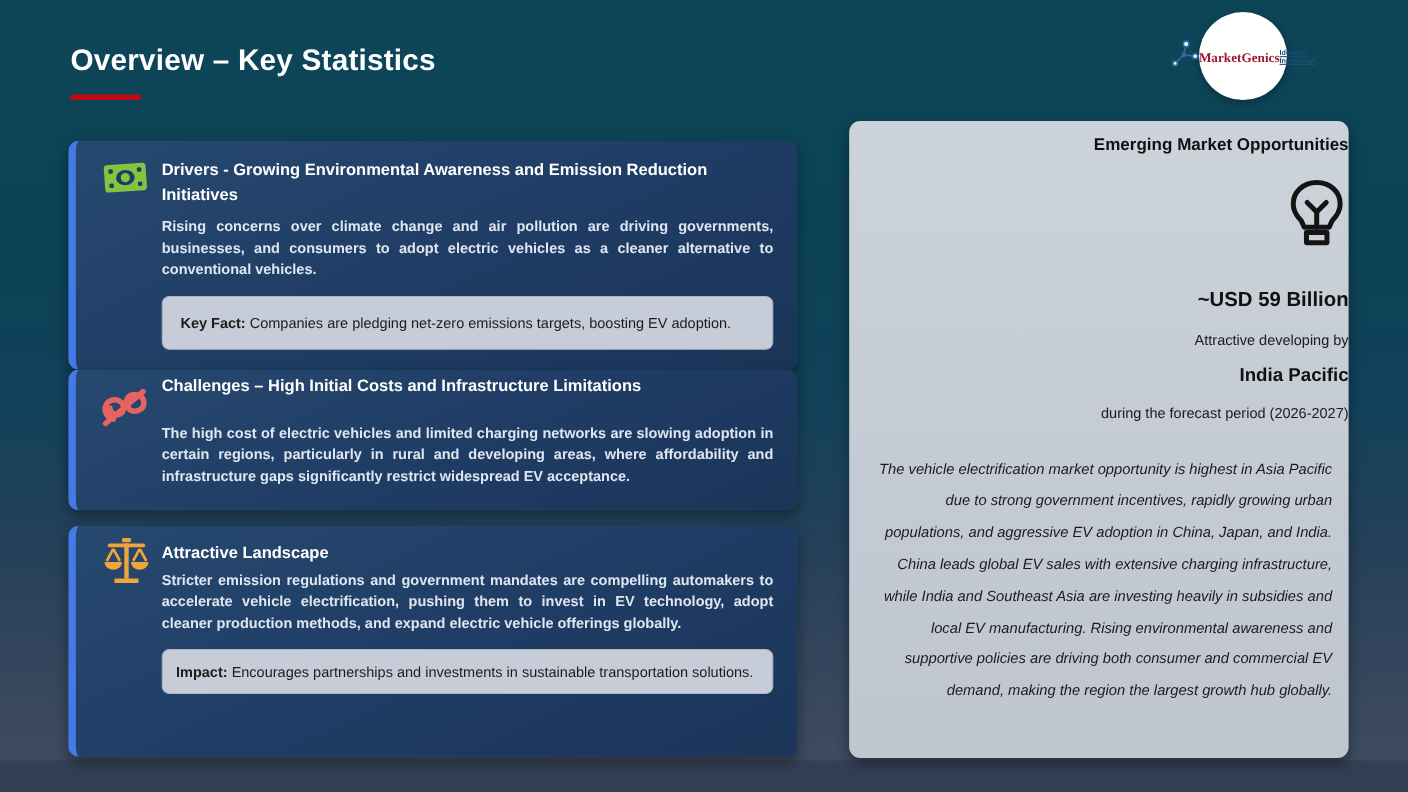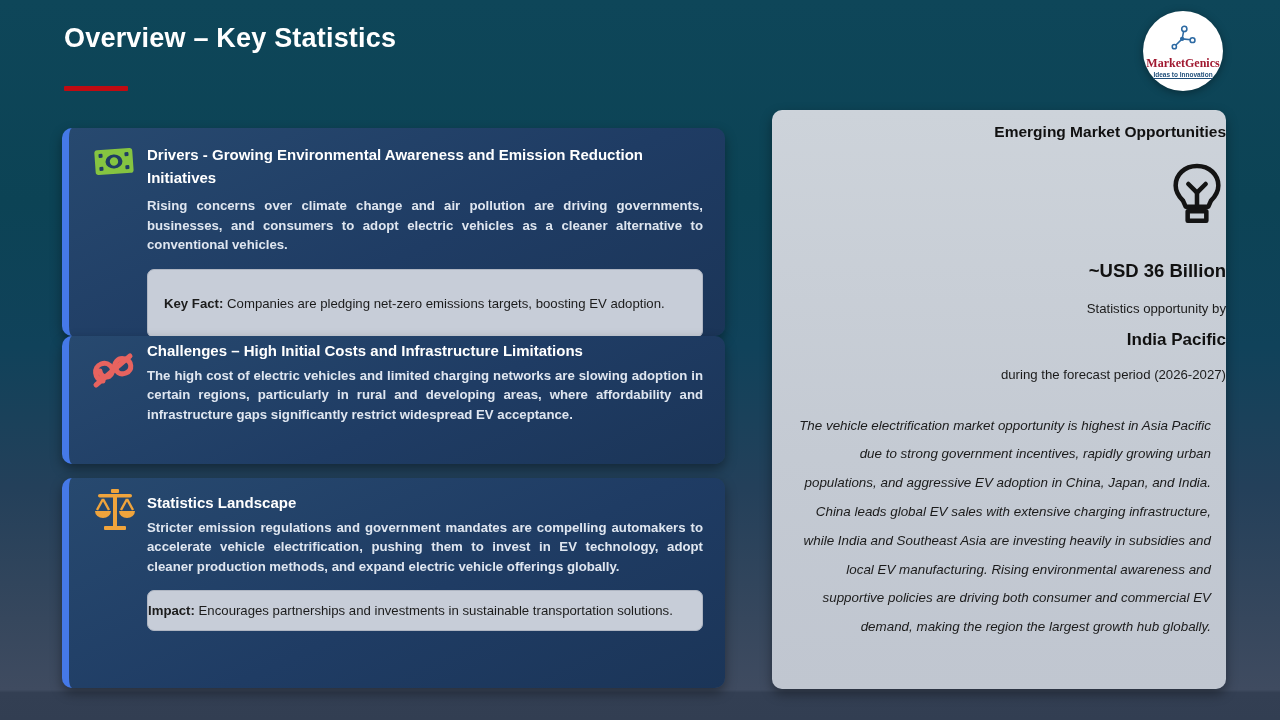--- a/index.html
+++ b/index.html
@@ -3,49 +3,49 @@
 <meta charset="utf-8">
 <style>
   html,body{margin:0;padding:0;background:#1a242e;}
   .slide{
     position:relative;width:1280px;height:720px;overflow:hidden;
     font-family:"Liberation Sans",sans-serif;
     background:linear-gradient(180deg,#0e4659 0%,#0c4355 28%,#10425a 48%,#24405a 68%,#36475d 86%,#3f4b60 95.8%,#333f53 96.2%,#323e52 100%);
   }
   
   .page-title{
-    position:absolute;left:64px;top:23px;margin:0;
+    position:absolute;left:64px;top:40px;margin:0;
     color:#ffffff;font-size:27px;font-weight:bold;letter-spacing:.2px;
   }
   .title-underline{
     position:absolute;left:64px;top:86px;width:64px;height:5px;
     background:#c00b12;border-radius:1px;
   }
   .logo{
-    position:absolute;left:1143px;top:11px;width:80px;height:80px;border-radius:50%;
+    position:absolute;left:1090px;top:11px;width:80px;height:80px;border-radius:50%;
     background:#ffffff;box-shadow:0 2px 8px rgba(0,0,0,.35);
-    display:flex;flex-direction:column;align-items:center;justify-content:center;
+    display:flex;flex-direction:row;align-items:center;justify-content:center;
   }
   .logo-brand{font-family:"Liberation Serif",serif;font-weight:bold;font-size:12px;color:#a01830;line-height:1;margin-top:2px;}
   .logo-tagline{font-size:6.5px;color:#1f4e79;font-weight:bold;text-decoration:underline;margin-top:2px;}
   
   .card{
     position:absolute;left:62px;width:663px;box-sizing:border-box;
     background:linear-gradient(155deg,#27496f 0%,#1f3c64 55%,#1b3558 100%);
     border-left:7px solid #4579e8;border-radius:10px;
     box-shadow:0 5px 12px rgba(0,0,0,.38);
   }
   .card-icon{position:absolute;left:24px;}
   .card-content{margin:0 22px 0 78px;}
   .card-title{color:#ffffff;font-size:15px;font-weight:bold;line-height:1.5;margin:0;}
   .card-body{color:#dfe6f0;font-size:13.2px;line-height:1.48;text-align:justify;margin:7px 0 0 0;font-weight:bold;}
   .callout{
     background:#c7cdd8;border:1px solid #aeb5c2;border-radius:7px;
     color:#1c1c1c;font-size:13.2px;line-height:1.45;
-    padding:24px 16px;margin-top:14px;
+    padding:14px 16px;margin-top:14px;
   }
   .callout .lbl{font-weight:bold;}
   
   .panel{
     position:absolute;left:772px;top:110px;width:454px;height:579px;box-sizing:border-box;
     background:linear-gradient(180deg,#cdd3da 0%,#c4cad3 60%,#c0c6d0 100%);
     border-radius:10px;box-shadow:0 5px 12px rgba(0,0,0,.38);
     text-align:right;color:#1b1b1b;
   }
   .panel-title{font-size:15.5px;font-weight:bold;margin:13px 0 0 0;color:#111;}
@@ -110,21 +110,21 @@
       <svg width="48" height="44" viewBox="0 0 48 44">
         <g stroke="#e7635f" stroke-width="5" fill="none" stroke-linecap="round">
           <path d="M14 33 C5 31 4 19 12 16 C19 13.5 25 19 23 25 C21 31 12 30 11 23"></path>
           <path d="M26 22 C24 15 29 9 36 11 C43 13 44 22 37 25 C31 27.5 26 24 27 18"></path>
           <line x1="7" y1="37" x2="41" y2="8"></line>
         </g>
       </svg>
     </span>
     <div class="card-content" style="padding-top:4px;">
       <p class="card-title">Challenges – High Initial Costs and Infrastructure Limitations</p>
-      <p class="card-body" style="margin-top:3px;">The high cost of electric vehicles and limited charging networks are slowing adoption in certain regions, particularly in rural and developing areas, where affordability and infrastructure gaps significantly restrict widespread EV acceptance.</p>
+      <p class="card-body" style="margin-top:21px;">The high cost of electric vehicles and limited charging networks are slowing adoption in certain regions, particularly in rural and developing areas, where affordability and infrastructure gaps significantly restrict widespread EV acceptance.</p>
     </div>
   </div>
 
   <div class="card" style="top:478px;height:210px;">
     <span class="card-icon" style="top:10px;">
       <svg width="44" height="46" viewBox="0 0 44 46">
         <g fill="#f0a43c">
           <rect x="18" y="1" width="8" height="4" rx="1"></rect>
           <rect x="5" y="6" width="34" height="3.6" rx="1.8"></rect>
           <rect x="20" y="6" width="4" height="32"></rect>
@@ -132,38 +132,38 @@
         </g>
         <g stroke="#f0a43c" stroke-width="2.4" fill="none">
           <path d="M10 11 L4 22 M10 11 L16 22"></path>
           <path d="M34 11 L28 22 M34 11 L40 22"></path>
         </g>
         <path d="M2 23 a8 7 0 0 0 16 0 Z" fill="#f0a43c"></path>
         <path d="M26 23 a8 7 0 0 0 16 0 Z" fill="#f0a43c"></path>
       </svg>
     </span>
     <div class="card-content" style="padding-top:14px;">
-      <p class="card-title">Statistics Landscape</p>
+      <p class="card-title">Attractive Landscape</p>
       <p class="card-body" style="margin-top:3px;">Stricter emission regulations and government mandates are compelling automakers to accelerate vehicle electrification, pushing them to invest in EV technology, adopt cleaner production methods, and expand electric vehicle offerings globally.</p>
-      <div class="callout" style="padding:10px 0;"><span class="lbl">Impact:</span><span> Encourages partnerships and investments in sustainable transportation solutions.</span></div>
+      <div class="callout" style="padding:10px 12px;"><span class="lbl">Impact:</span><span> Encourages partnerships and investments in sustainable transportation solutions.</span></div>
     </div>
   </div>
 
   <div class="panel">
     <p class="panel-title">Emerging Market Opportunities</p>
     <div class="panel-bulb">
       <svg width="58" height="64" viewBox="0 0 42 48">
         <g stroke="#141414" stroke-width="3.4" fill="none" stroke-linejoin="round" stroke-linecap="round">
           <path d="M21 3 C30.5 3 37 9.6 37 17.6 C37 22.6 34.5 26 31.5 29 L29.5 33.5 L12.5 33.5 L10.5 29 C7.5 26 5 22.6 5 17.6 C5 9.6 11.5 3 21 3 Z"></path>
           <path d="M14.5 16.5 L21 23 L27.5 16.5"></path>
           <path d="M21 23 L21 33.5"></path>
           <rect x="14" y="37" width="14" height="7"></rect>
         </g>
       </svg>
     </div>
-    <p class="panel-value">~USD 36 Billion</p>
-    <p class="panel-sub">Statistics opportunity by</p>
+    <p class="panel-value">~USD 59 Billion</p>
+    <p class="panel-sub">Attractive developing by</p>
     <p class="panel-region">India Pacific</p>
     <p class="panel-period">during the forecast period (2026-2027)</p>
     <p class="panel-desc">The vehicle electrification market opportunity is highest in Asia Pacific due to strong government incentives, rapidly growing urban populations, and aggressive EV adoption in China, Japan, and India. China leads global EV sales with extensive charging infrastructure, while India and Southeast Asia are investing heavily in subsidies and local EV manufacturing. Rising environmental awareness and supportive policies are driving both consumer and commercial EV demand, making the region the largest growth hub globally.</p>
   </div>
 
 </div>
 
 </body></html>

